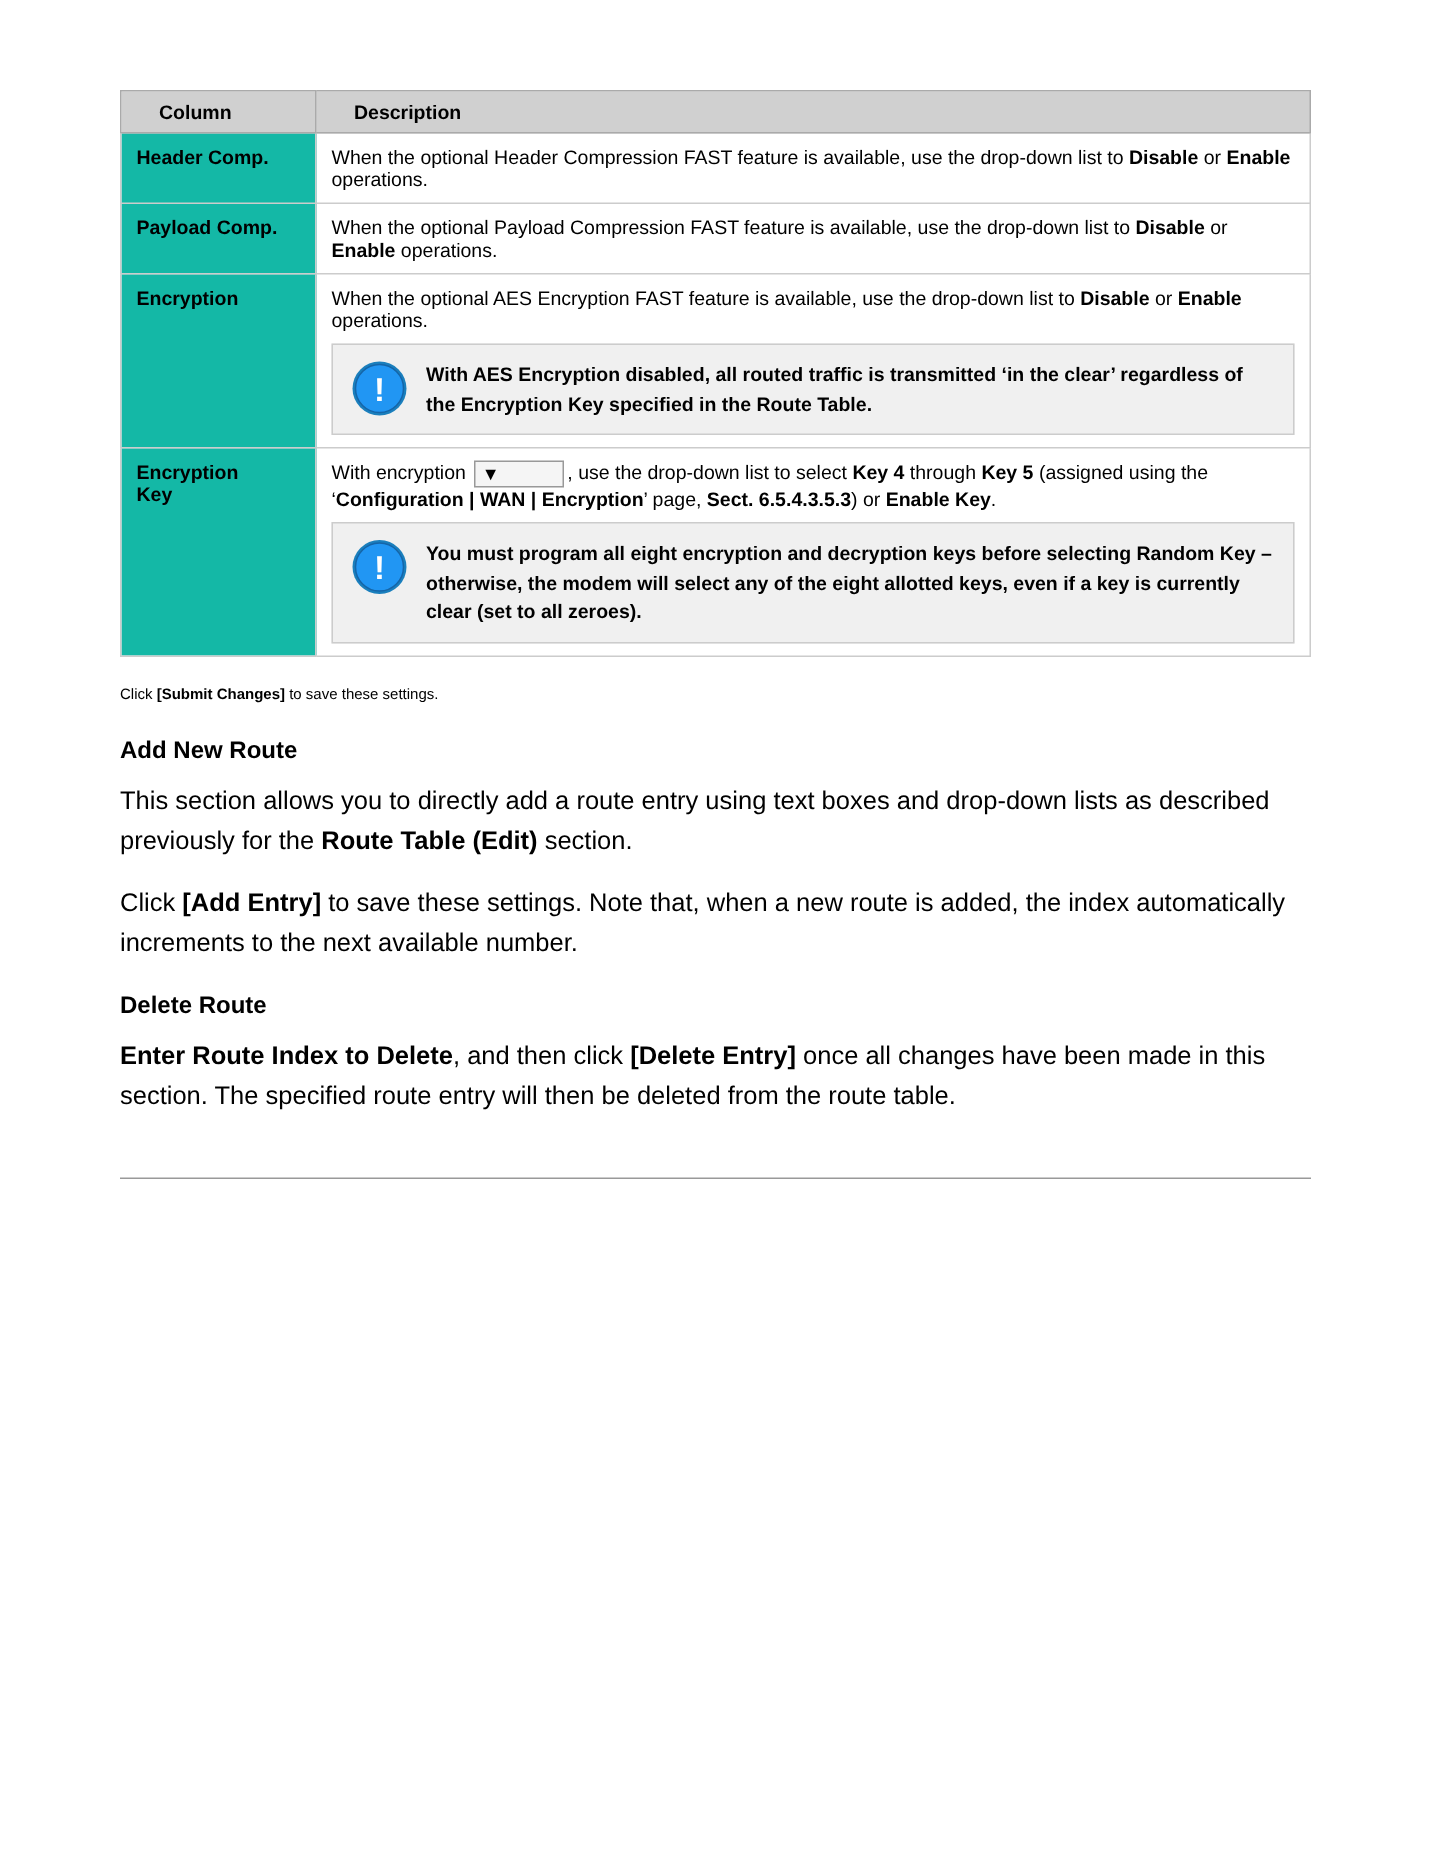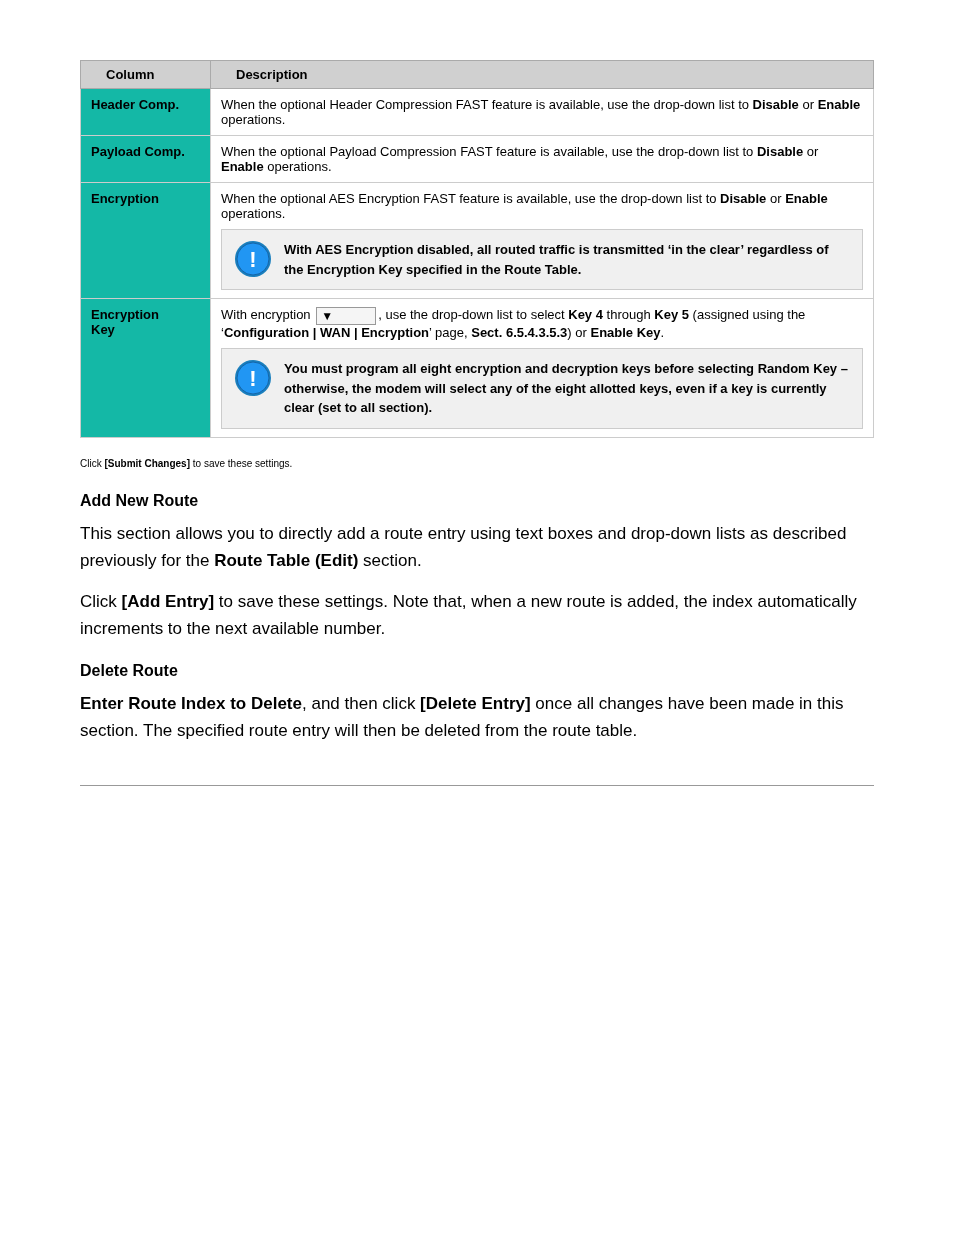--- a/index.html
+++ b/index.html
@@ -151,21 +151,21 @@
       <td>Encryption<br>Key</td>
       <td>
         With encryption <span class="inline-select">▼</span>, use the drop-down list to select <b>Key 4</b> through <b>Key 5</b> (assigned using the ‘<b>Configuration | WAN | Encryption</b>’ page, <b>Sect. 6.5.4.3.5.3</b>) or <b>Enable Key</b>.
         <div class="note-box">
           <svg class="note-icon" viewBox="0 0 38 38" xmlns="http://www.w3.org/2000/svg">
             <circle cx="19" cy="19" r="18" fill="#1a7fbd"></circle>
             <circle cx="19" cy="19" r="16" fill="#2196f3" stroke="#1565a8" stroke-width="1"></circle>
             <text x="19" y="27" text-anchor="middle" font-size="22" font-weight="bold" fill="white" font-family="Arial">!</text>
           </svg>
           <span class="note-text">
-            You must program all eight encryption and decryption keys before selecting Random Key – otherwise, the modem will select any of the eight allotted keys, even if a key is currently clear (set to all section).
+            You must program all eight encryption and decryption keys before selecting Random Key – otherwise, the modem will select any of the eight allotted keys, even if a key is currently clear (set to all zeroes).
           </span>
         </div>
       </td>
     </tr>
   </tbody>
 </table>
 
 <p class="submit-line">
   Click <b>[Submit Changes]</b> to save these settings.
 </p>

